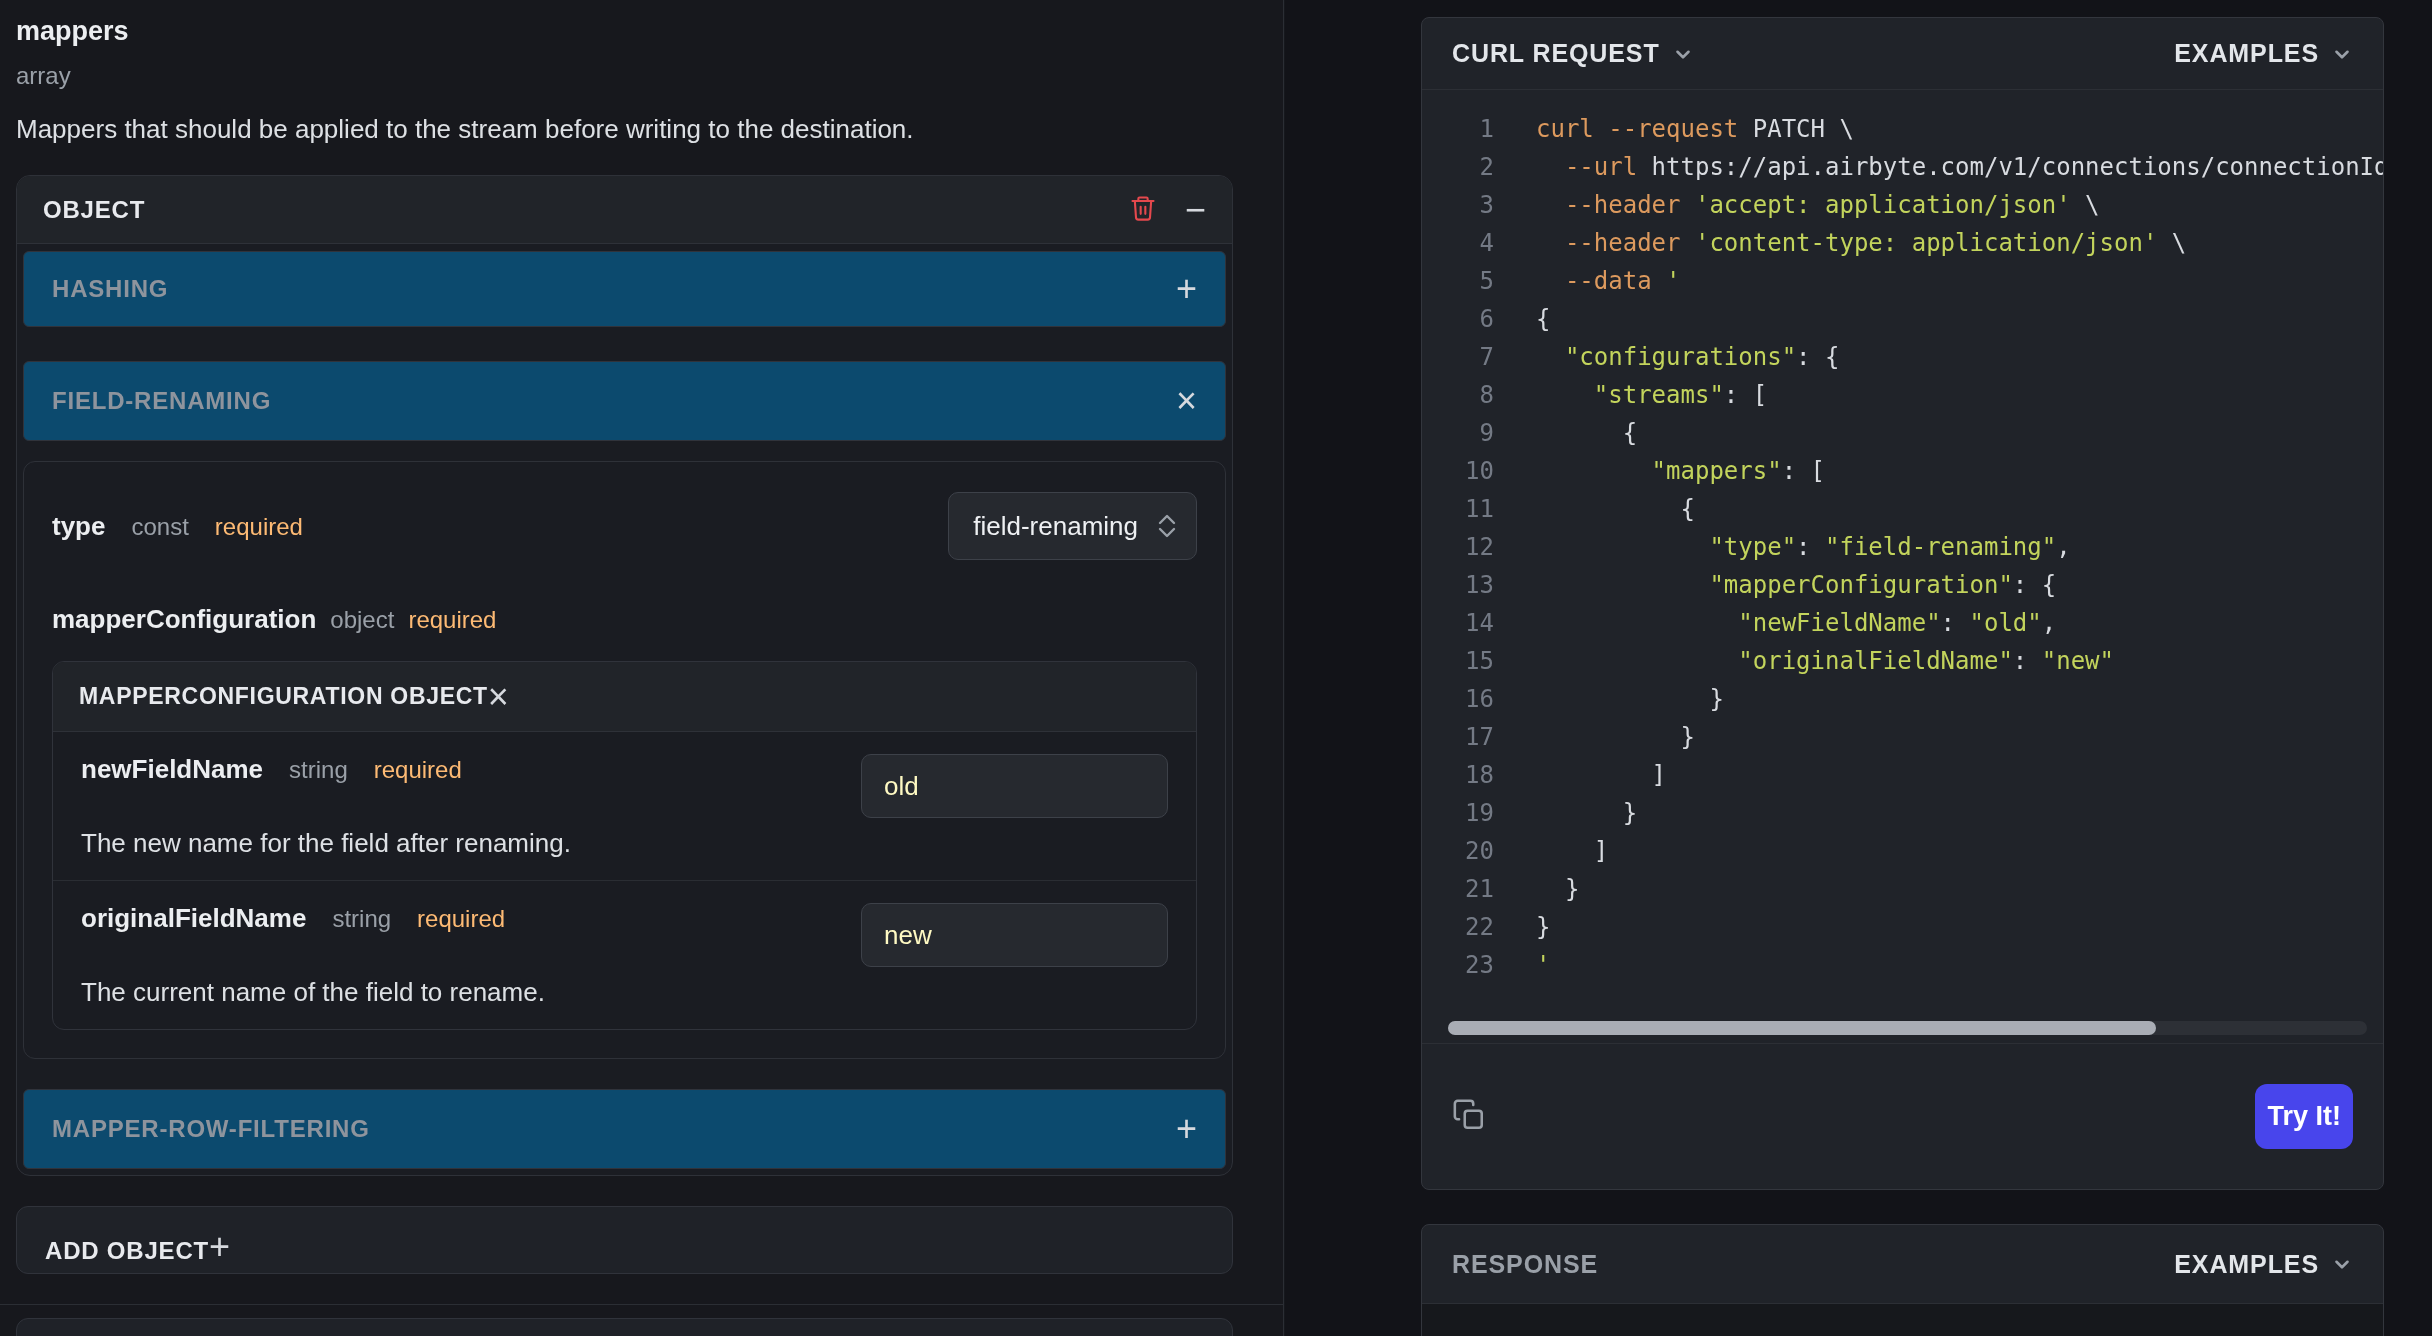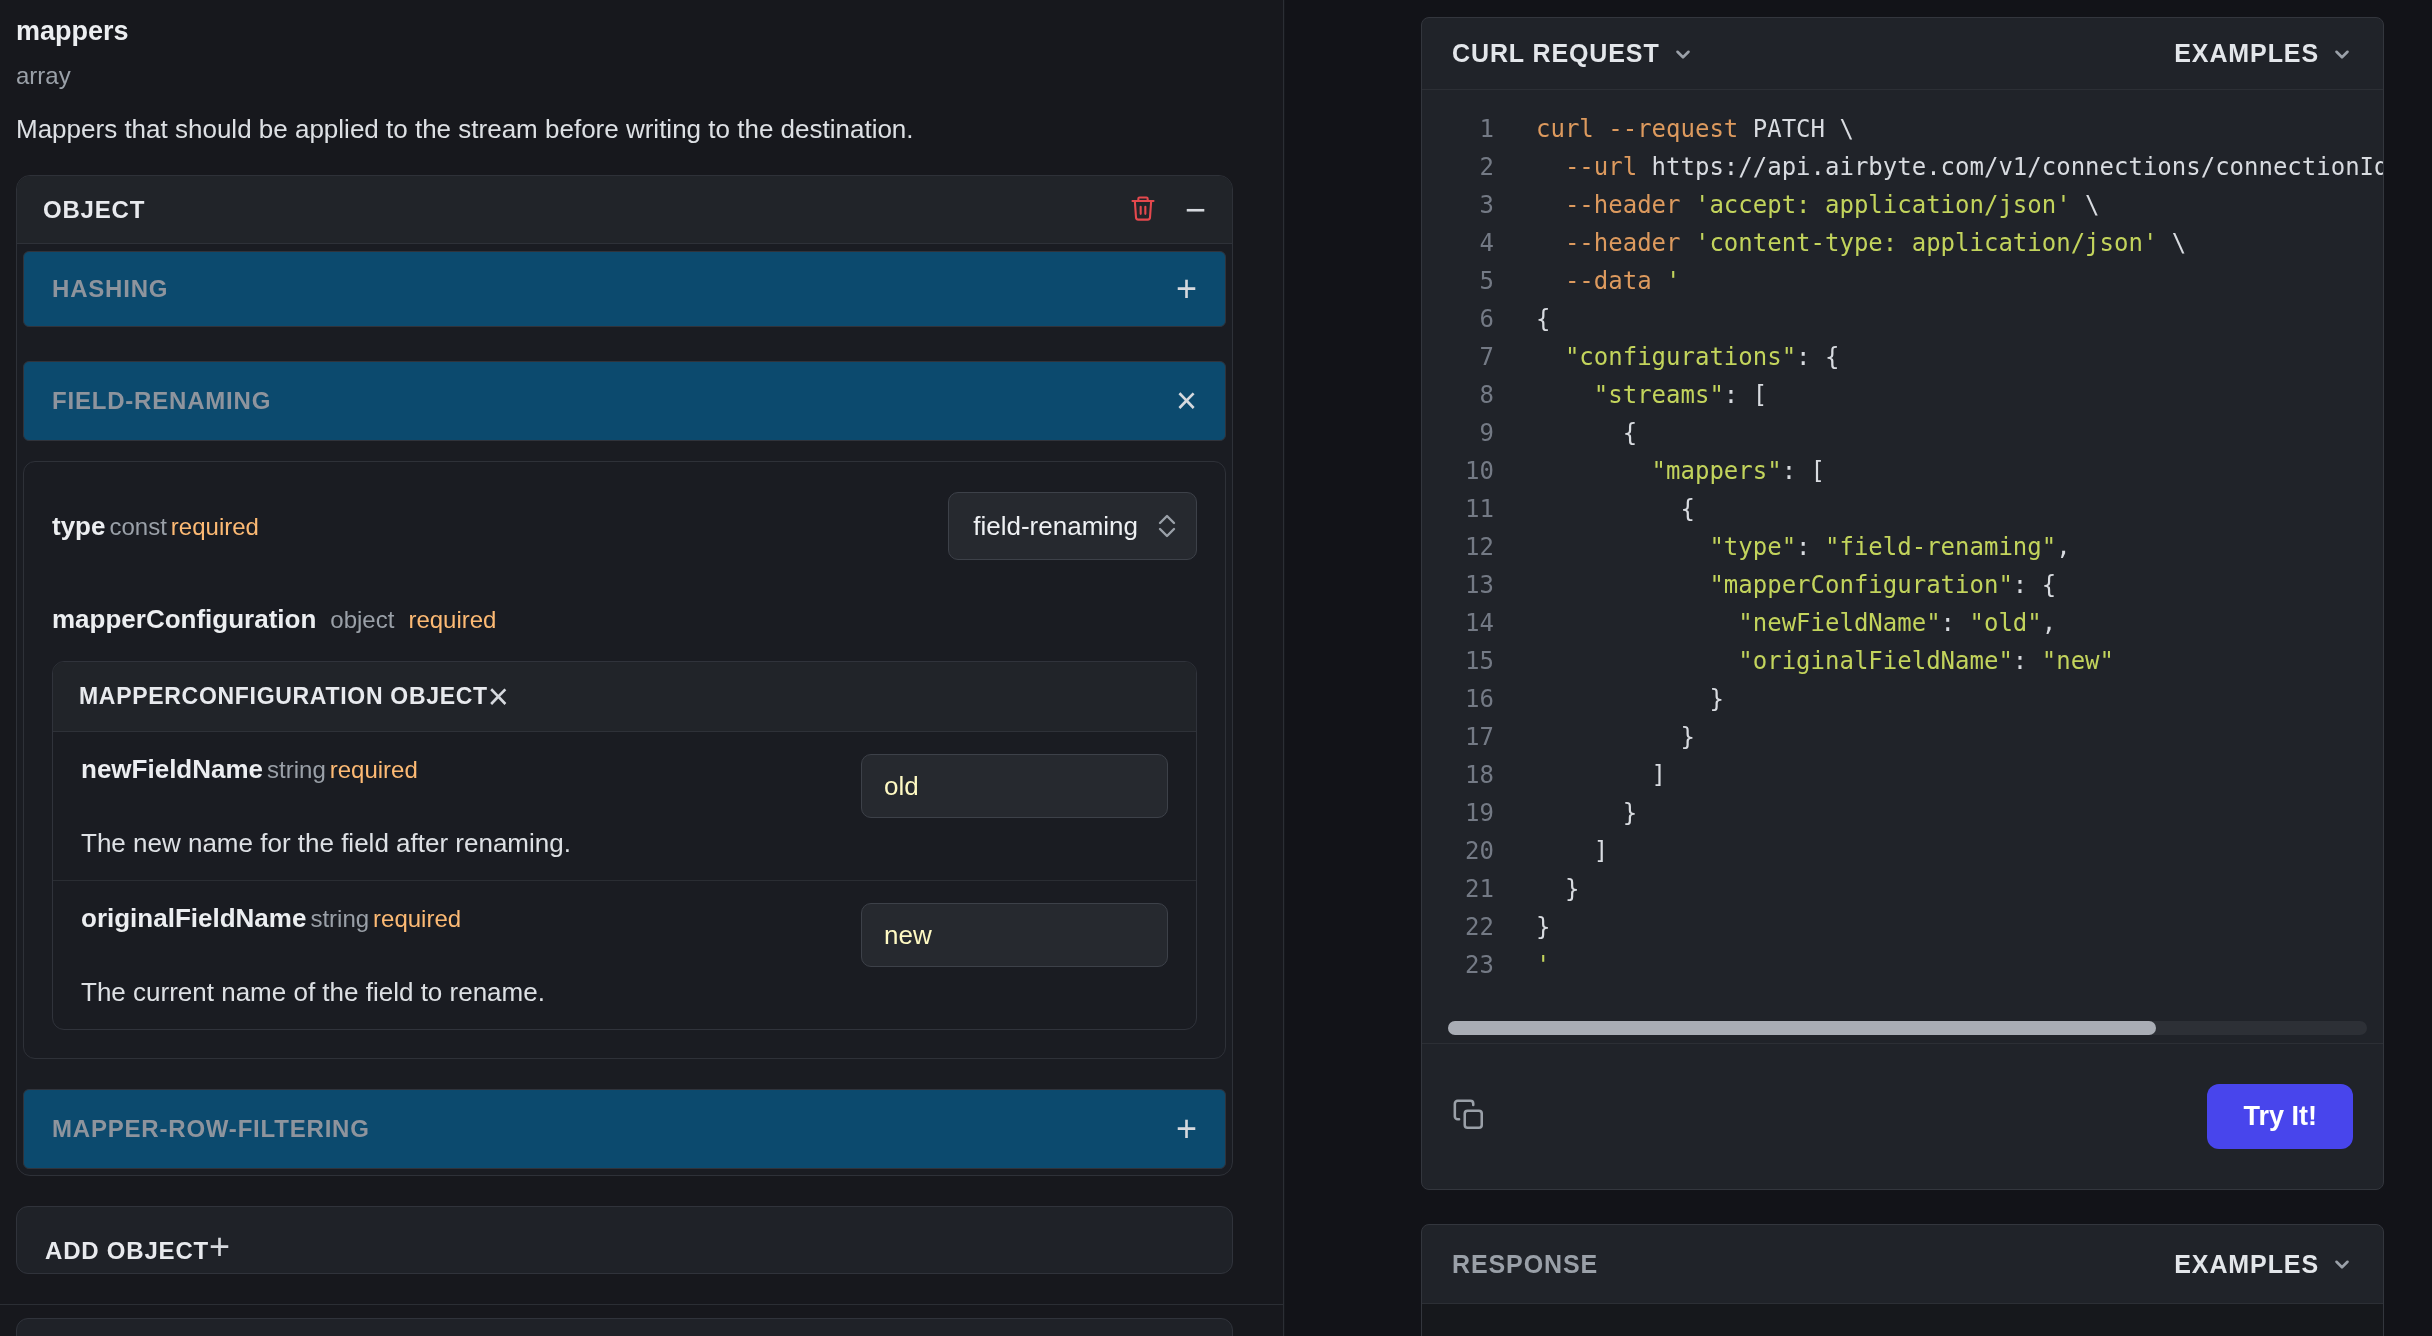--- a/index.html
+++ b/index.html
@@ -41,21 +41,21 @@
   .pill .right { margin-left:auto; }
   .pill-hashing { height:76px; }
   .pill-fr { height:80px; margin-top:34px; }
   .pill-mrf { height:80px; margin-top:30px; }
 
   .fr-content {
     margin-top:20px; border:1px solid #2e3138; border-radius:12px;
     background:#1a1c22; padding:30px 28px 28px 28px;
   }
   .type-row { display:flex; align-items:center; }
-  .prop-meta-group { display:flex; align-items:baseline; gap:4px; }
+  .prop-meta-group { display:flex; align-items:baseline; gap:26px; }
   .prop-name { font-size:26px; font-weight:700; color:#eceef1; }
   .prop-kind { font-size:24px; color:#9aa0a8; }
   .prop-req  { font-size:24px; color:#fdba74; }
 
   .select-box {
     margin-left:auto; display:flex; align-items:center; gap:18px;
     height:68px; padding:0 18px 0 24px;
     background:#26292f; border:1px solid #3d4149; border-radius:10px;
     font-size:26px; color:#eef0f3; cursor:pointer;
   }
@@ -128,21 +128,21 @@
   }
   .hscroll-thumb { width:77%; height:100%; border-radius:7px; background:#a9adb5; cursor:pointer; }
 
   .panel-footer {
     flex:none; height:146px; display:flex; align-items:center; padding:0 30px;
     border-top:1px solid #2c2f35;
   }
   .try-btn {
     margin-left:auto; background:#4845ec; color:#ffffff;
     font-family:"Liberation Sans", sans-serif; font-weight:700; font-size:27px;
-    border:none; border-radius:12px; padding:17px 36px; cursor:pointer;
+    border:none; border-radius:12px; padding:17px 12px; cursor:pointer;
   }
 
   .response-panel {
     position:absolute; left:136px; right:48px; top:1224px; height:220px;
     background:#202329; border:1px solid #33363d; border-radius:8px; overflow:hidden;
   }
   .response-header { height:79px; border-bottom:1px solid #2c2f35; display:flex; align-items:center; padding:0 30px; }
   .response-body { height:141px; background:#16181c; }
 </style>
 </head>

